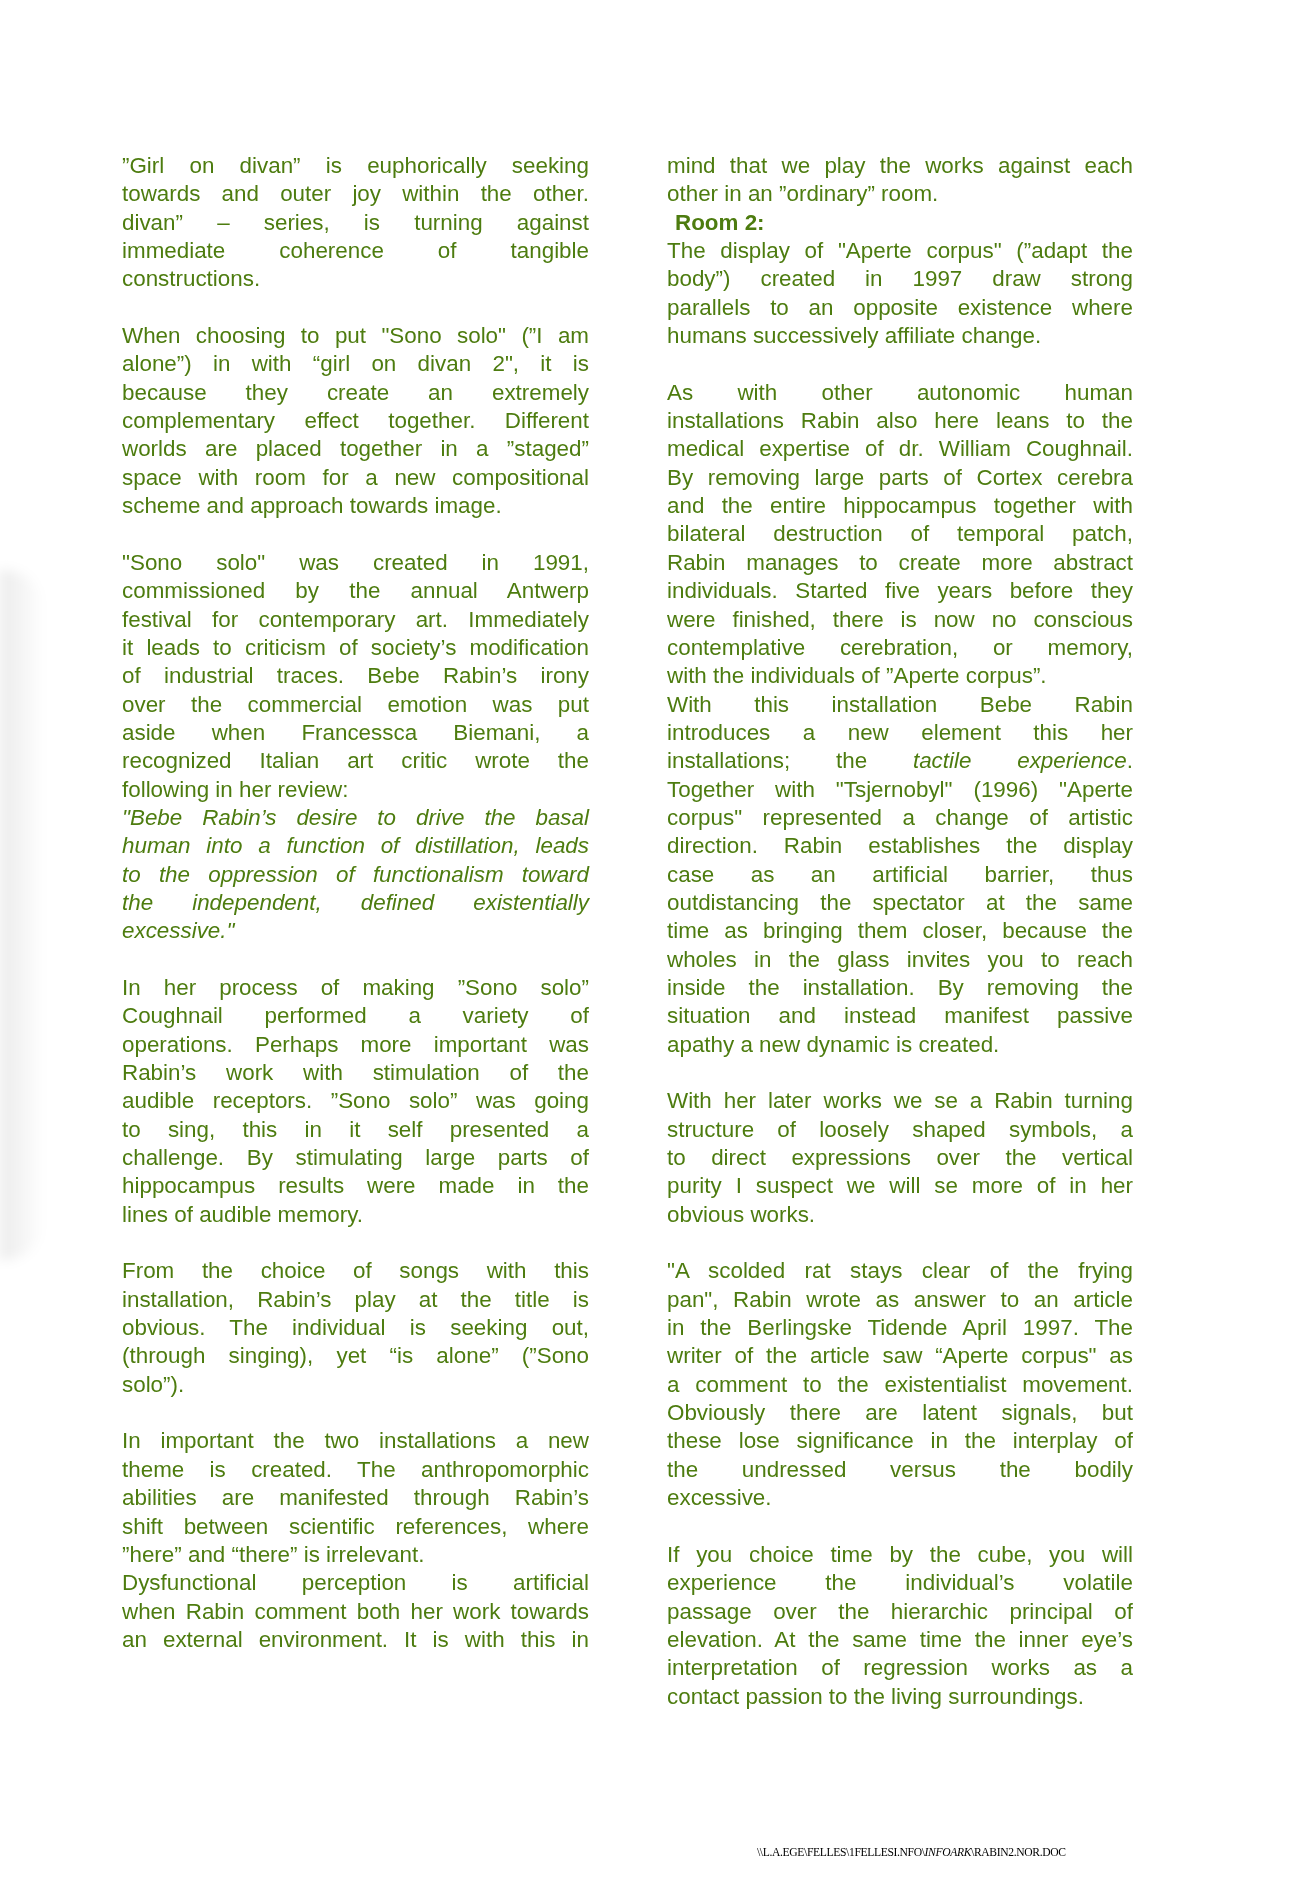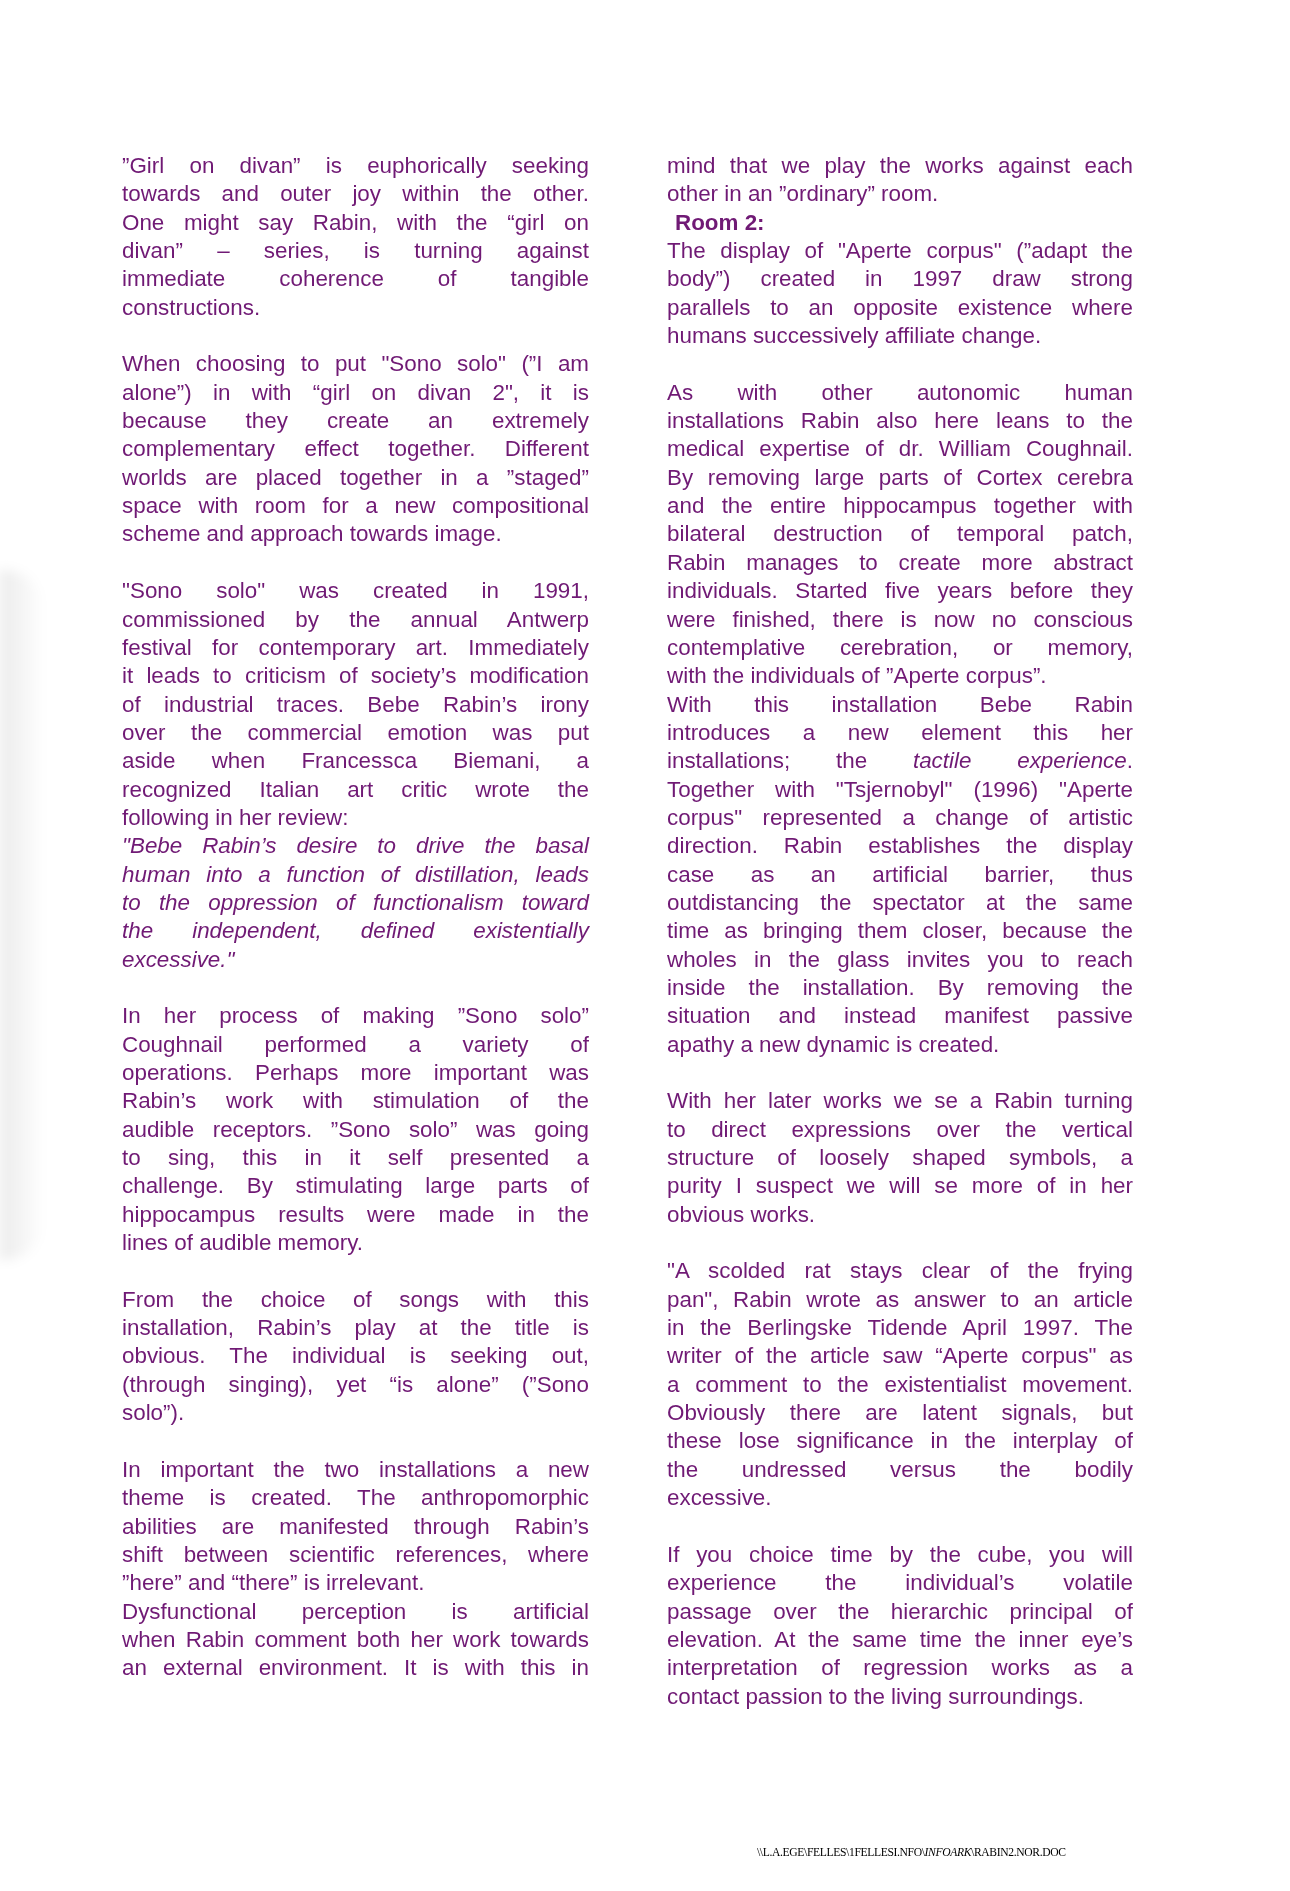--- a/index.html
+++ b/index.html
@@ -6,21 +6,21 @@
   body { width: 1290px; height: 1891px; position: relative; overflow: hidden; }
   .page-shadow {
     position: absolute; left: 0; top: 570px; width: 44px; height: 690px;
     background: linear-gradient(to right, rgba(0,0,0,0.08), rgba(0,0,0,0.0));
     border-radius: 0 40px 40px 0;
     filter: blur(6px);
   }
   .column {
     position: absolute; top: 152px;
     font-family: "Liberation Sans", sans-serif;
-    font-size: 22.4px; line-height: 28.35px; color: #701a75;
+    font-size: 22.4px; line-height: 28.35px; color: #4d7c0f;
   }
   .col-left { left: 122px; width: 467px; }
   .col-right { left: 667px; width: 466px; }
   .para { margin: 0; }
   .line { display: block; white-space: nowrap; text-align: justify; text-align-last: justify; height: 28.35px; }
   .line.last { text-align-last: left; }
   .blank { display: block; height: 28.35px; }
   .it { font-style: italic; }
   .heading { font-weight: bold; margin-left: 8px; }
   .footer {
@@ -32,21 +32,20 @@
 </style>
 </head>
 <body>
 
 <div class="page-shadow"></div>
 
 <div class="column col-left">
   <div class="para">
     <span class="line">”Girl on divan” is euphorically seeking</span>
     <span class="line">towards and outer joy within the other.</span>
-    <span class="line">One might say Rabin, with the “girl on</span>
     <span class="line">divan” – series, is turning against</span>
     <span class="line">immediate coherence of tangible</span>
     <span class="line last">constructions.</span>
   </div>
   <span class="blank"></span>
 
   <div class="para">
     <span class="line">When choosing to put "Sono solo" (”I am</span>
     <span class="line">alone”) in with “girl on divan 2", it is</span>
     <span class="line">because they create an extremely</span>
@@ -150,22 +149,22 @@
     <span class="line">time as bringing them closer, because the</span>
     <span class="line">wholes in the glass invites you to reach</span>
     <span class="line">inside the installation. By removing the</span>
     <span class="line">situation and instead manifest passive</span>
     <span class="line last">apathy a new dynamic is created.</span>
   </div>
   <span class="blank"></span>
 
   <div class="para">
     <span class="line">With her later works we se a Rabin turning</span>
+    <span class="line">structure of loosely shaped symbols, a</span>
     <span class="line">to direct expressions over the vertical</span>
-    <span class="line">structure of loosely shaped symbols, a</span>
     <span class="line">purity I suspect we will se more of in her</span>
     <span class="line last">obvious works.</span>
   </div>
   <span class="blank"></span>
 
   <div class="para">
     <span class="line">"A scolded rat stays clear of the frying</span>
     <span class="line">pan", Rabin wrote as answer to an article</span>
     <span class="line">in the Berlingske Tidende April 1997. The</span>
     <span class="line">writer of the article saw “Aperte corpus" as</span>

